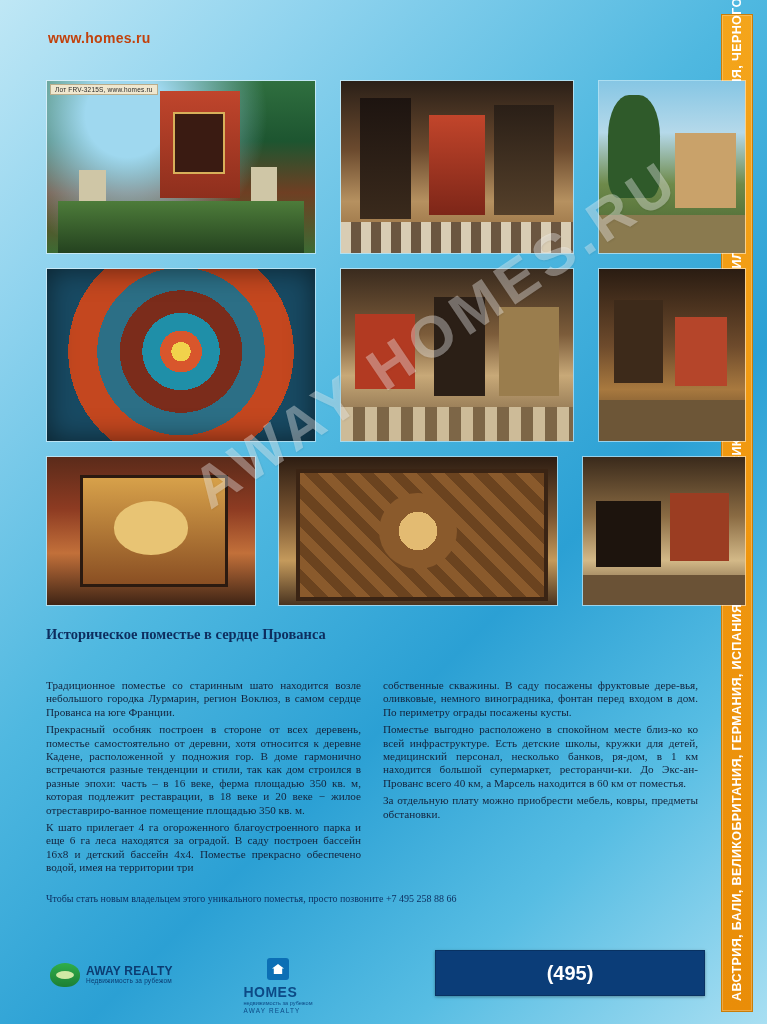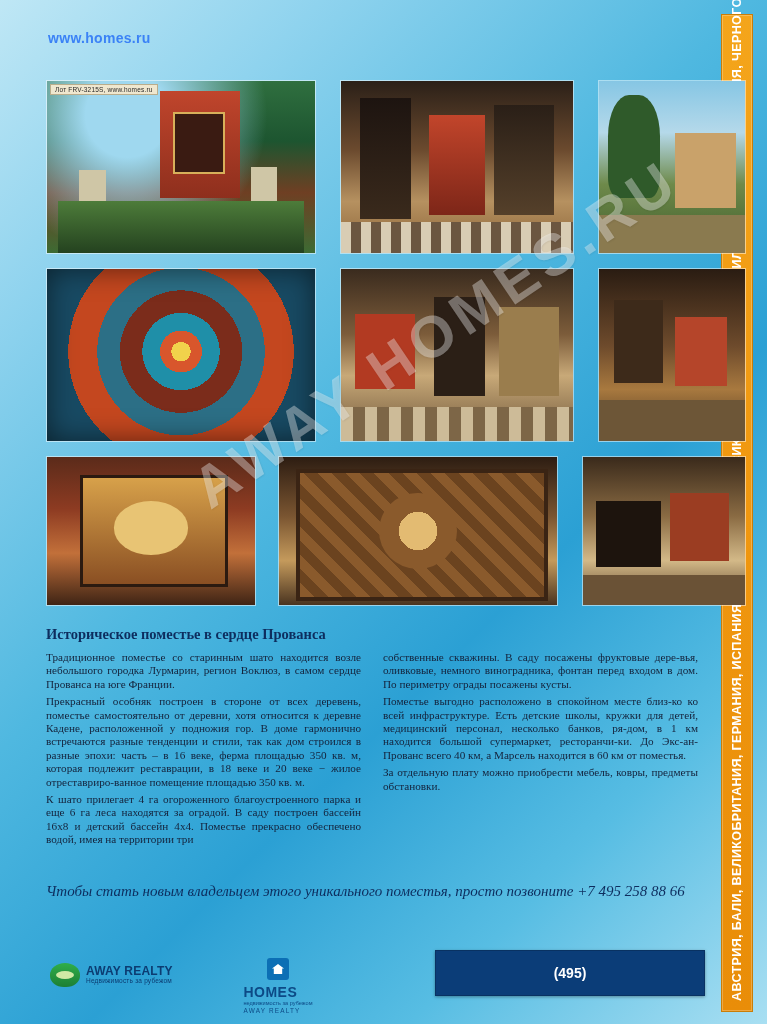--- a/index.html
+++ b/index.html
@@ -8,21 +8,21 @@
     background:linear-gradient(135deg,#bfe7f5 0%,#8fd3ee 18%,#4fb8e0 42%,#2ba0d4 62%,#57bde3 80%,#a9dff2 100%);
     font-family:"Liberation Serif", serif;
     position:relative;overflow:hidden;
   }
   .page{position:absolute;left:0;top:0;width:767px;height:1024px;}
 
   
   .site-url{
     position:absolute;left:48px;top:30px;
     font-family:"Liberation Sans", sans-serif;
-    font-weight:bold;font-size:14px;color:#3b82f6;letter-spacing:.3px;
+    font-weight:bold;font-size:14px;color:#c2410c;letter-spacing:.3px;
   }
   .brand-bar{
     position:absolute;right:62px;top:24px;
     background:#0b3d78;color:#fff;
     font-family:"Liberation Serif", serif;
     font-weight:bold;font-size:15px;letter-spacing:.6px;
     padding:7px 16px 8px 16px;
     border:1px solid #093262;
     box-shadow:0 1px 2px rgba(0,0,0,.3);
   }
@@ -124,31 +124,31 @@
     text-shadow:0 1px 2px rgba(0,0,0,.08);
   }
 
   
   .article{position:absolute;left:46px;top:626px;width:652px;}
   .art-title{
     font-family:"Liberation Serif", serif;
     font-weight:bold;font-size:14.5px;color:#0d2d5e;margin:0 0 8px 0;
   }
   .cols{display:flex;gap:22px;}
-  .col{width:315px;}
+  .col{width:315px;margin-top:28px;}
   .col p{
     margin:0 0 4px 0;
     font-family:"Liberation Serif", serif;
     font-size:11.2px;line-height:13.4px;color:#14223b;
     text-align:justify;
   }
   .callout{
-    margin-top:32px;
-    font-family:"Liberation Serif", serif;
-    font-size:15px;color:#0d2d5e;font-style:italic;
+    margin-top:14px;
+    font-family:"Liberation Serif", serif;
+    font-size:10px;color:#0d2d5e;
   }
 
   
   .logo-away{
     position:absolute;left:50px;top:958px;width:150px;height:34px;
     display:flex;align-items:center;gap:6px;
   }
   .logo-away .mark{
     width:30px;height:24px;border-radius:50% 50% 46% 46%;
     background:linear-gradient(180deg,#2fae4a,#1c7f35);
@@ -177,21 +177,21 @@
   .logo-homes .h1{font-family:"Liberation Sans", sans-serif;font-weight:bold;font-size:14px;color:#0c4a86;letter-spacing:.5px;}
   .logo-homes .h2{font-family:"Liberation Sans", sans-serif;font-size:5.6px;color:#0c4a86;}
   .logo-homes .h3{font-family:"Liberation Sans", sans-serif;font-size:6.4px;color:#0c4a86;letter-spacing:1.2px;}
 
   .phone-box{
     position:absolute;right:62px;top:950px;width:268px;height:44px;
     background:#0b3d78;border:1px solid #093262;
     display:flex;align-items:center;justify-content:center;gap:7px;
     color:#fff;box-shadow:0 1px 3px rgba(0,0,0,.35);
   }
-  .phone-box .code{font-family:"Liberation Sans", sans-serif;font-weight:bold;font-size:14px;}
+  .phone-box .code{font-family:"Liberation Sans", sans-serif;font-weight:bold;font-size:20px;}
   .phone-box .num{font-family:"Liberation Sans", sans-serif;font-weight:bold;font-size:30px;letter-spacing:.5px;}
 </style>
 </head>
 <body>
 
 <div class="page">
 
   <div class="site-url">www.homes.ru</div>
 
   <div class="side-strip">

